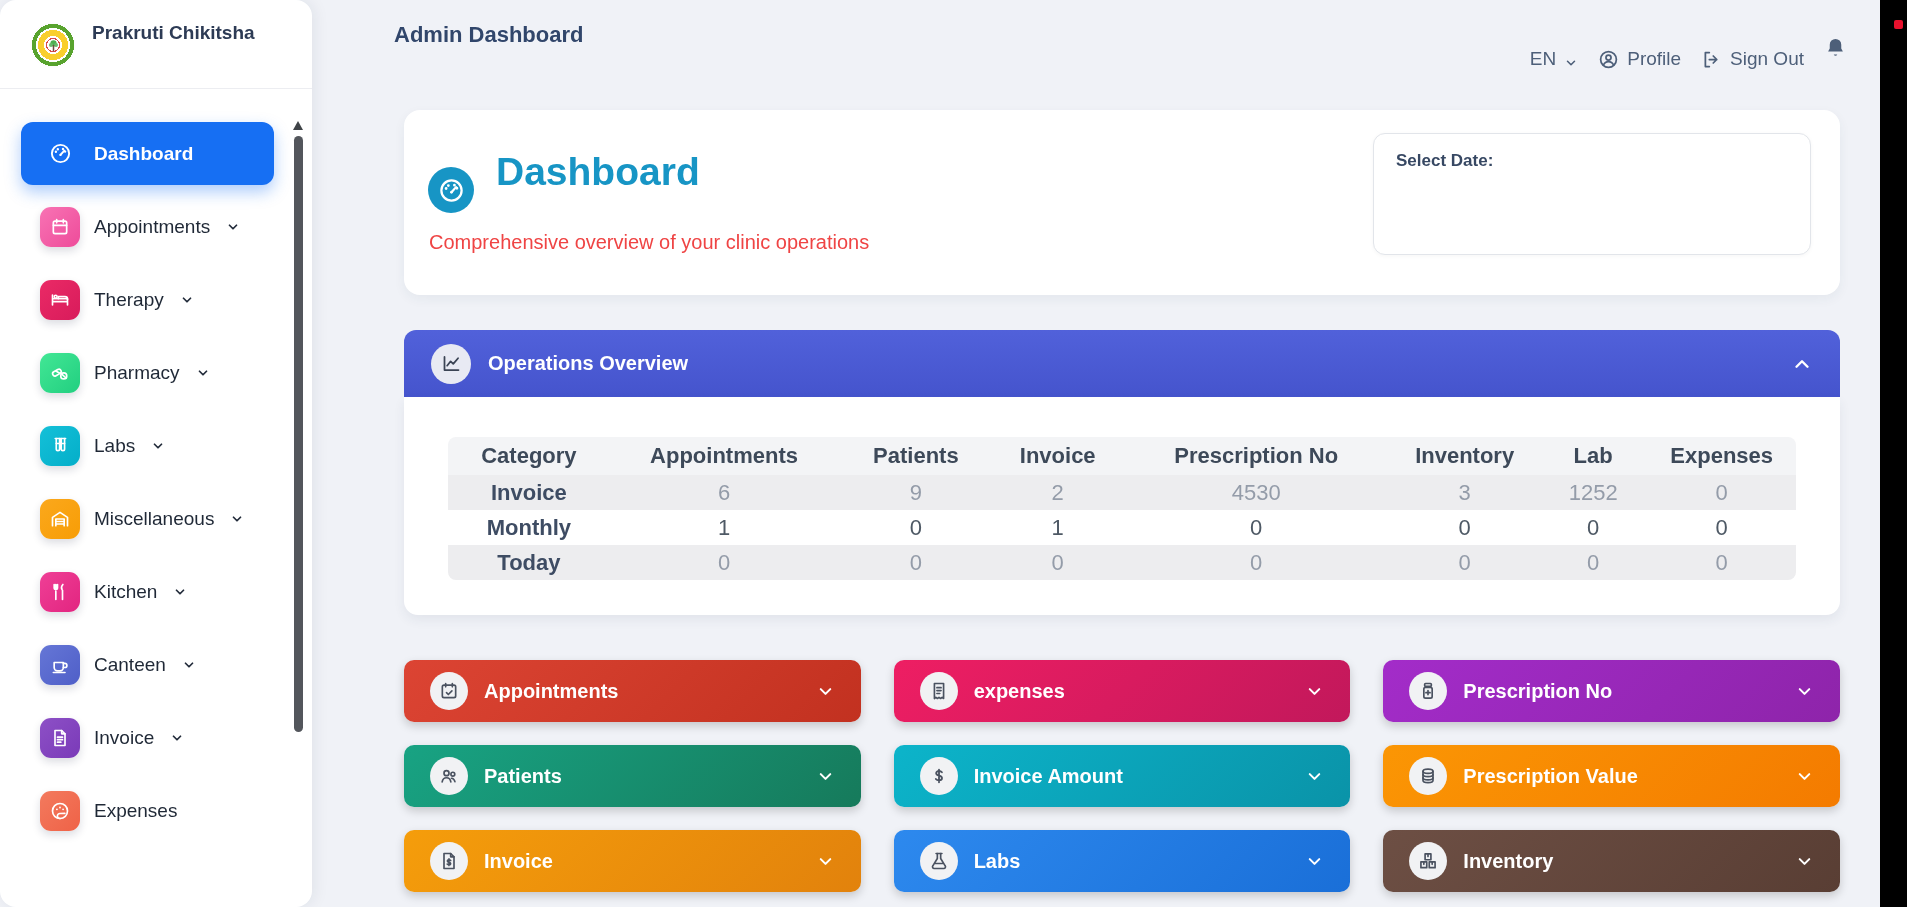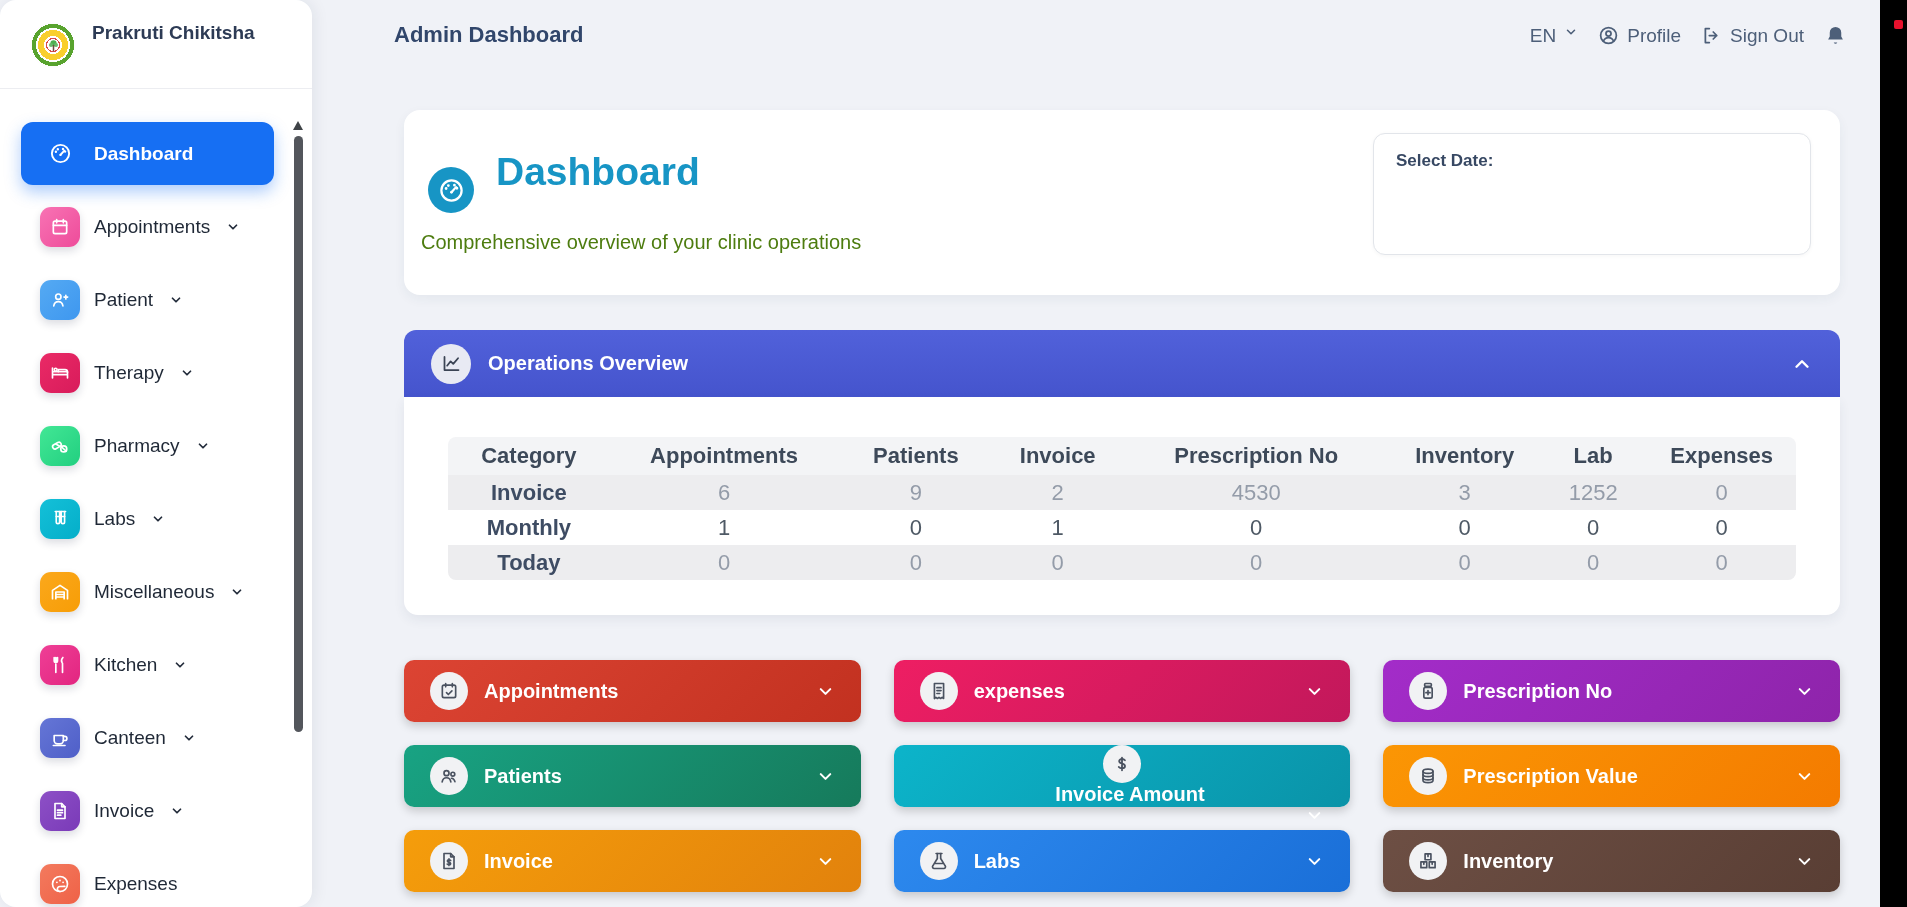--- a/index.html
+++ b/index.html
@@ -35,34 +35,34 @@
   .side-chev{color:#232c3b;display:flex;margin-left:2px;}
   .side-chev svg{width:14px;height:14px;stroke-width:3;}
   .sb-arrow{position:absolute;left:293px;top:121px;width:0;height:0;z-index:12;
             border-left:5px solid transparent;border-right:5px solid transparent;border-bottom:9px solid #3f4347;}
   .sb-thumb{position:absolute;left:294px;top:136px;width:9px;height:596px;background:#53565c;border-radius:5px;z-index:12;}
 
   
   .page-title{position:absolute;left:394px;top:22px;font-size:22px;font-weight:700;color:#31466b;}
   .header-right{position:absolute;top:24px;right:60px;display:flex;align-items:center;gap:20px;
                 color:#4d5f79;font-size:19px;}
-  .hr-item{display:flex;align-items:flex-start;gap:8px;cursor:pointer;}
+  .hr-item{display:flex;align-items:flex-end;gap:8px;cursor:pointer;margin-top:24px;}
   .hicon{display:flex;color:#4d5f79;}
   .hicon svg{width:21px;height:21px;}
   .hicon.small svg{width:14px;height:14px;stroke-width:2.6;}
   .hicon.bell svg{width:23px;height:23px;}
 
   
   .hero{position:absolute;left:404px;top:110px;width:1436px;height:185px;background:#fff;
         border-radius:16px;box-shadow:0 4px 12px rgba(40,60,90,.06);}
   .hero-icon{position:absolute;left:24px;top:57px;width:46px;height:46px;border-radius:50%;
              background:#1795c5;color:#fff;display:flex;align-items:center;justify-content:center;}
   .hero-icon svg{width:27px;height:27px;}
   .hero-title{position:absolute;left:92px;top:40px;font-size:39px;font-weight:800;color:#1795c5;}
-  .hero-sub{position:absolute;left:17px;top:121px;font-size:20px;color:#4d7c0f;}
+  .hero-sub{position:absolute;left:25px;top:121px;font-size:20px;color:#ef4444;}
   .date-panel{position:absolute;left:969px;top:23px;width:438px;height:122px;background:#fff;
               border:1px solid #e2e5ea;border-radius:12px;box-shadow:0 1px 4px rgba(0,0,0,.04);
               padding:17px 22px;box-sizing:border-box;}
   .date-label{font-size:17px;font-weight:700;color:#374863;}
   .date-input-wrap{position:relative;margin-top:13px;}
   .date-input{width:100%;height:46px;border:1px solid #c6ccd4;border-radius:8px;font-size:20px;
               color:#2a3342;padding:0 44px 0 15px;box-sizing:border-box;background:#fff;
               font-family:"Liberation Sans",sans-serif;}
   .cal-icon{position:absolute;right:13px;top:13px;color:#15181f;display:flex;}
   .cal-icon svg{width:20px;height:20px;stroke-width:2.2;}
@@ -143,35 +143,20 @@
             </svg>
           </span>
     <span class="side-label">Appointments</span>
     <span class="side-chev">
             <svg xmlns="http://www.w3.org/2000/svg" viewBox="0 0 24 24" fill="none" stroke="currentColor" stroke-width="2" stroke-linecap="round" stroke-linejoin="round">
               <path d="M6 9l6 6 6-6"></path>
             </svg>
           </span>
   </div>
         <div class="side-item">
-    <span class="side-icon" style="background: linear-gradient(135deg, rgb(85, 170, 243), rgb(62, 151, 239));">
-            <svg xmlns="http://www.w3.org/2000/svg" viewBox="0 0 24 24" fill="none" stroke="currentColor" stroke-width="2" stroke-linecap="round" stroke-linejoin="round">
-              <circle cx="10" cy="8" r="3.2"></circle>
-              <path d="M4.5 19c.6-3.2 2.9-5 5.5-5s4.9 1.8 5.5 5"></path>
-              <path d="M16.8 8.5h4.4M19 6.3v4.4"></path>
-            </svg>
-          </span>
-    <span class="side-label">Patient</span>
-    <span class="side-chev">
-            <svg xmlns="http://www.w3.org/2000/svg" viewBox="0 0 24 24" fill="none" stroke="currentColor" stroke-width="2" stroke-linecap="round" stroke-linejoin="round">
-              <path d="M6 9l6 6 6-6"></path>
-            </svg>
-          </span>
-  </div>
-        <div class="side-item">
     <span class="side-icon" style="background: linear-gradient(135deg, rgb(234, 42, 102), rgb(216, 27, 91));">
             <svg xmlns="http://www.w3.org/2000/svg" viewBox="0 0 24 24" fill="none" stroke="currentColor" stroke-width="2" stroke-linecap="round" stroke-linejoin="round">
               <path d="M3 6v12M3 14h18v4M3 10.5h18v3.5"></path>
               <circle cx="6.8" cy="8" r="1.7"></circle>
               <path d="M10 10.5V8h8a3 3 0 0 1 3 3"></path>
             </svg>
           </span>
     <span class="side-label">Therapy</span>
     <span class="side-chev">
             <svg xmlns="http://www.w3.org/2000/svg" viewBox="0 0 24 24" fill="none" stroke="currentColor" stroke-width="2" stroke-linecap="round" stroke-linejoin="round">
@@ -458,21 +443,21 @@
             <path d="M15 14.7c2 .2 3.5 1.6 4.1 4.1"></path>
           </svg>
         </span>
     <span class="acc-label">Patients</span>
     <span class="acc-chev">
           <svg xmlns="http://www.w3.org/2000/svg" viewBox="0 0 24 24" fill="none" stroke="currentColor" stroke-width="2" stroke-linecap="round" stroke-linejoin="round">
             <path d="M6 9l6 6 6-6"></path>
           </svg>
         </span>
   </div>
-      <div class="acc" style="background: linear-gradient(135deg, rgb(12, 180, 202), rgb(10, 147, 168)); flex-direction: column;">
+      <div class="acc" style="background: linear-gradient(135deg, rgb(12, 180, 202), rgb(10, 147, 168));">
     <span class="acc-ic">
           <svg xmlns="http://www.w3.org/2000/svg" viewBox="0 0 24 24" fill="none" stroke="currentColor" stroke-width="2" stroke-linecap="round" stroke-linejoin="round">
             <path d="M12 4.5v15M15.5 7.5c-.8-1-2-1.5-3.5-1.5-2 0-3.4 1.1-3.4 2.7 0 3.8 7 2 7 5.8 0 1.7-1.6 2.8-3.6 2.8-1.7 0-3-.6-3.8-1.7" stroke-width="2.2"></path>
           </svg>
         </span>
     <span class="acc-label">Invoice Amount</span>
     <span class="acc-chev">
           <svg xmlns="http://www.w3.org/2000/svg" viewBox="0 0 24 24" fill="none" stroke="currentColor" stroke-width="2" stroke-linecap="round" stroke-linejoin="round">
             <path d="M6 9l6 6 6-6"></path>
           </svg>

